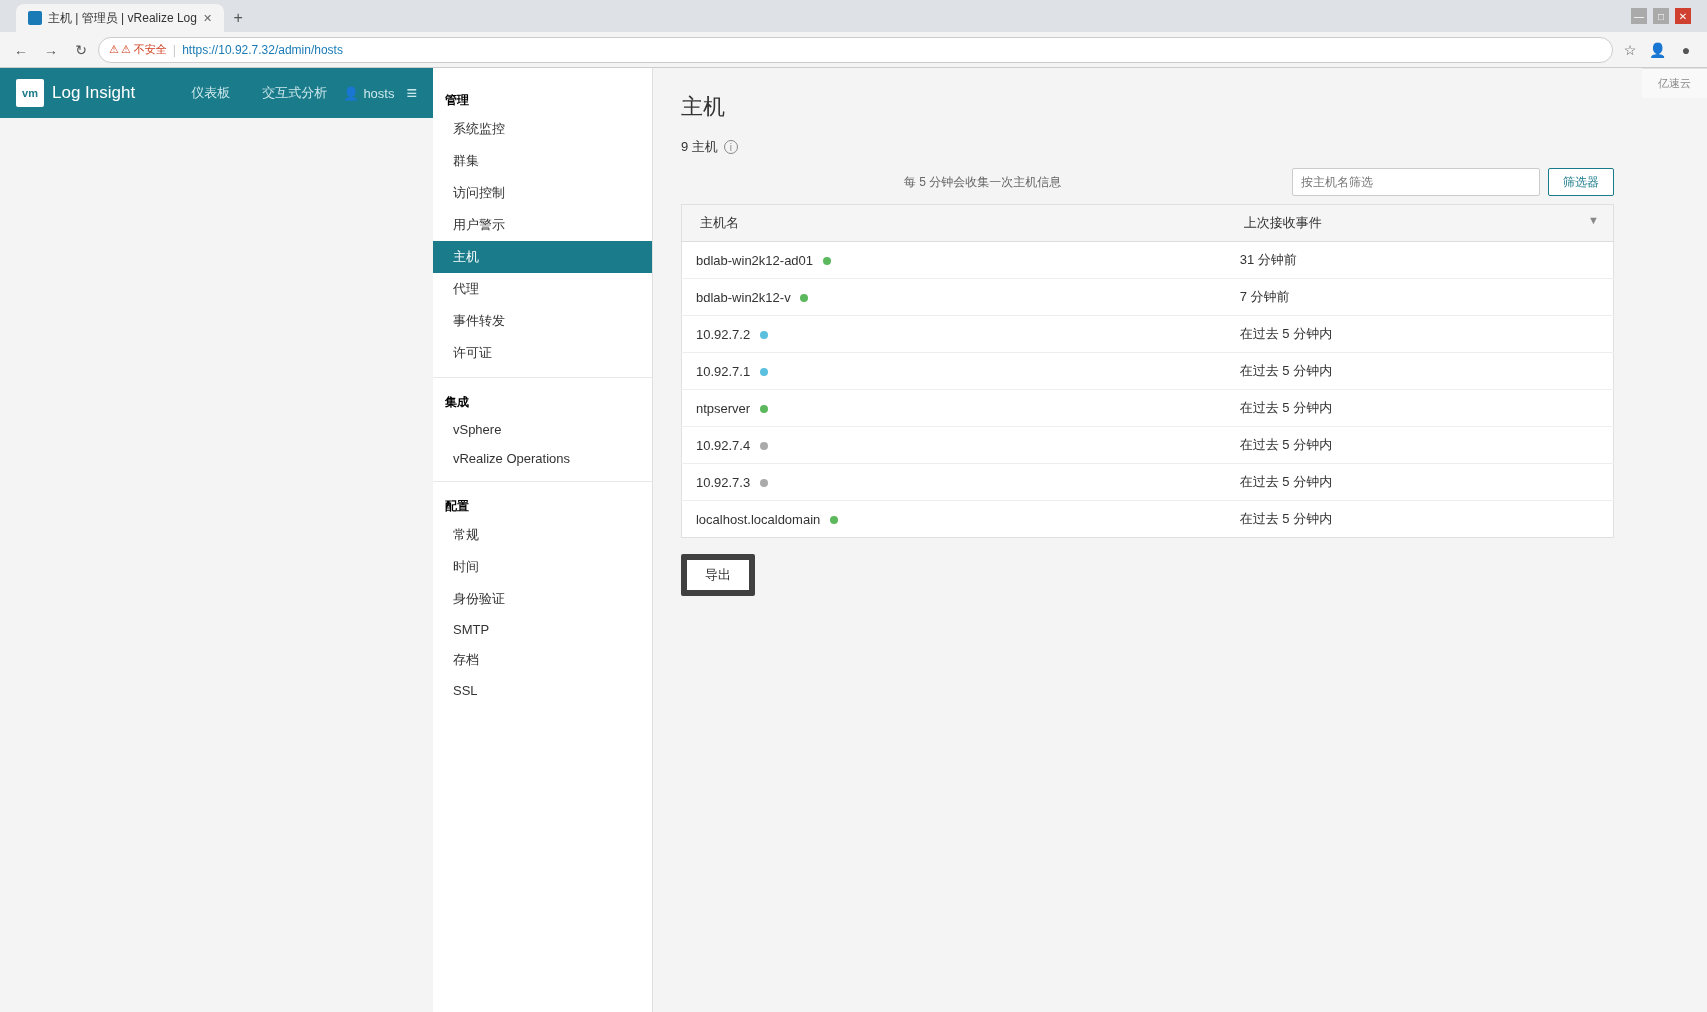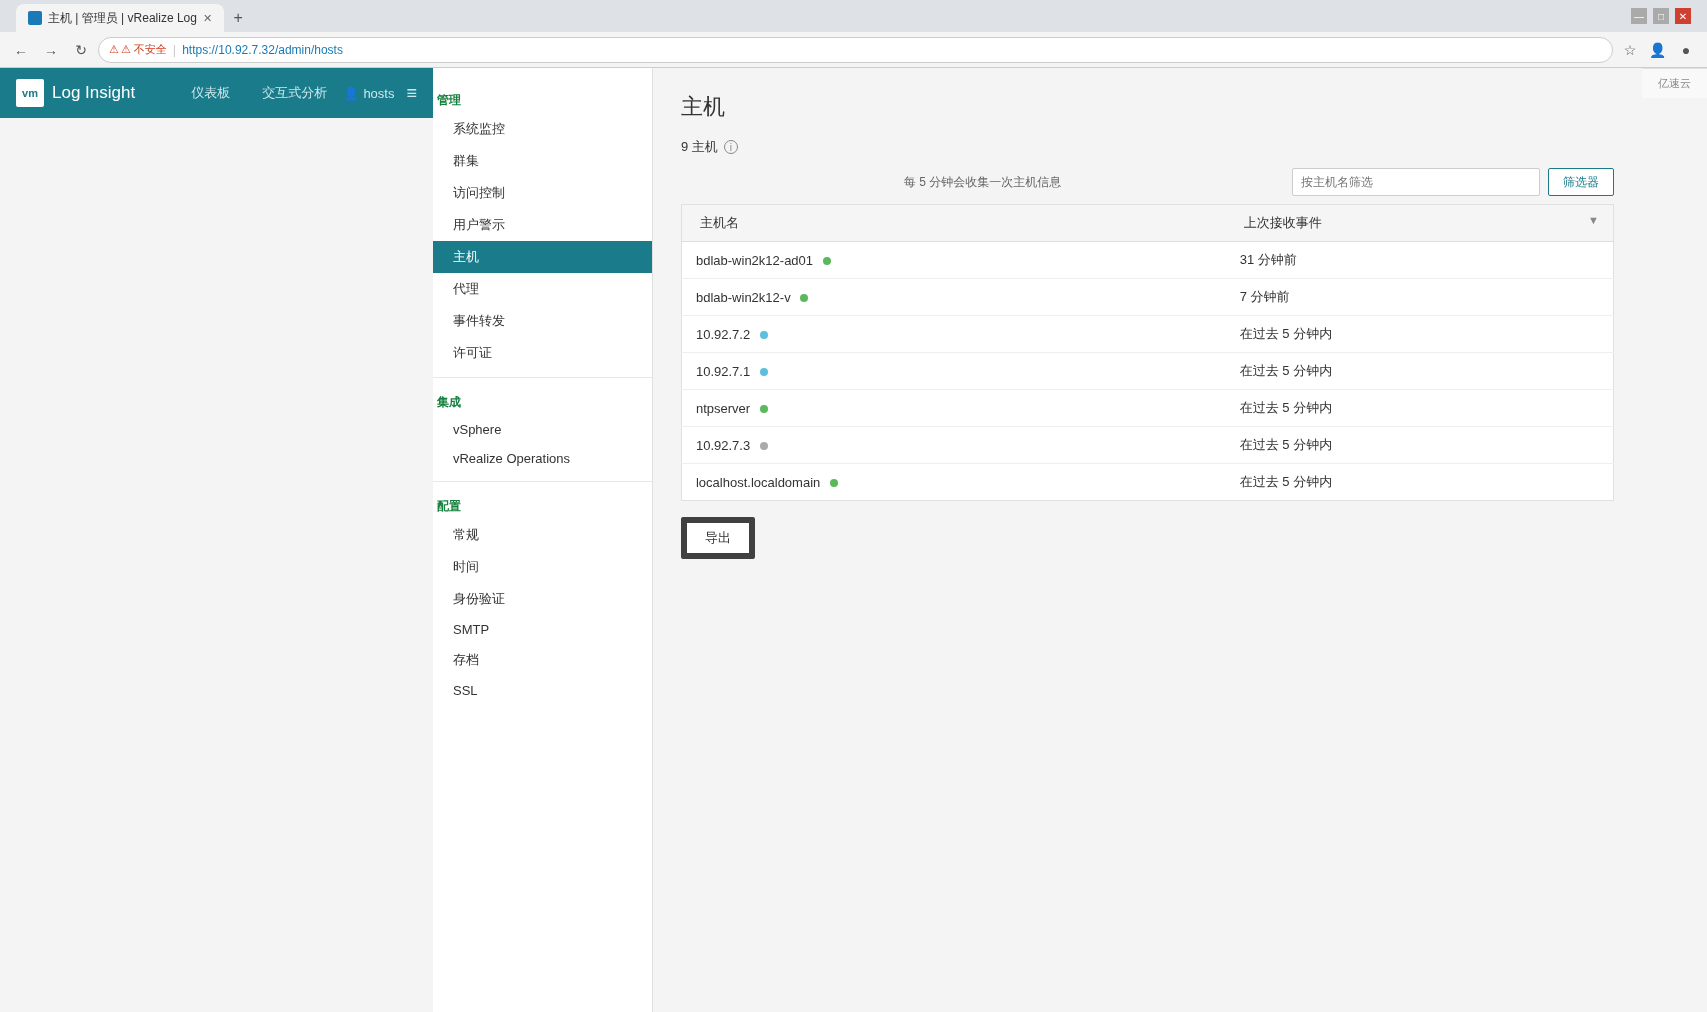--- a/index.html
+++ b/index.html
@@ -186,23 +186,23 @@
 
     
     .sidebar {
       width: 220px;
       background: #fff;
       border-right: 1px solid #e0e0e0;
       padding: 16px 0;
       flex-shrink: 0;
     }
     .sidebar-section-title {
-      padding: 8px 4px 4px;
+      padding: 8px 12px 4px;
       font-size: 12px;
-      color: #15803d;
+      color: #000000;
       font-weight: bold;
     }
     .sidebar-item {
       padding: 7px 20px;
       font-size: 13px;
       color: #333;
       cursor: pointer;
       display: block;
     }
     .sidebar-item.active {
@@ -492,20 +492,27 @@
   </tr>
             <tr>
     <td>
       ntpserver
       <span class="host-status-dot dot-green"></span>
     </td>
     <td>在过去 5 分钟内</td>
   </tr>
             <tr>
     <td>
+      10.92.7.4
+      <span class="host-status-dot dot-gray"></span>
+    </td>
+    <td>在过去 5 分钟内</td>
+  </tr>
+            <tr>
+    <td>
       10.92.7.3
       <span class="host-status-dot dot-gray"></span>
     </td>
     <td>在过去 5 分钟内</td>
   </tr>
             <tr>
     <td>
       localhost.localdomain
       <span class="host-status-dot dot-green"></span>
     </td>

